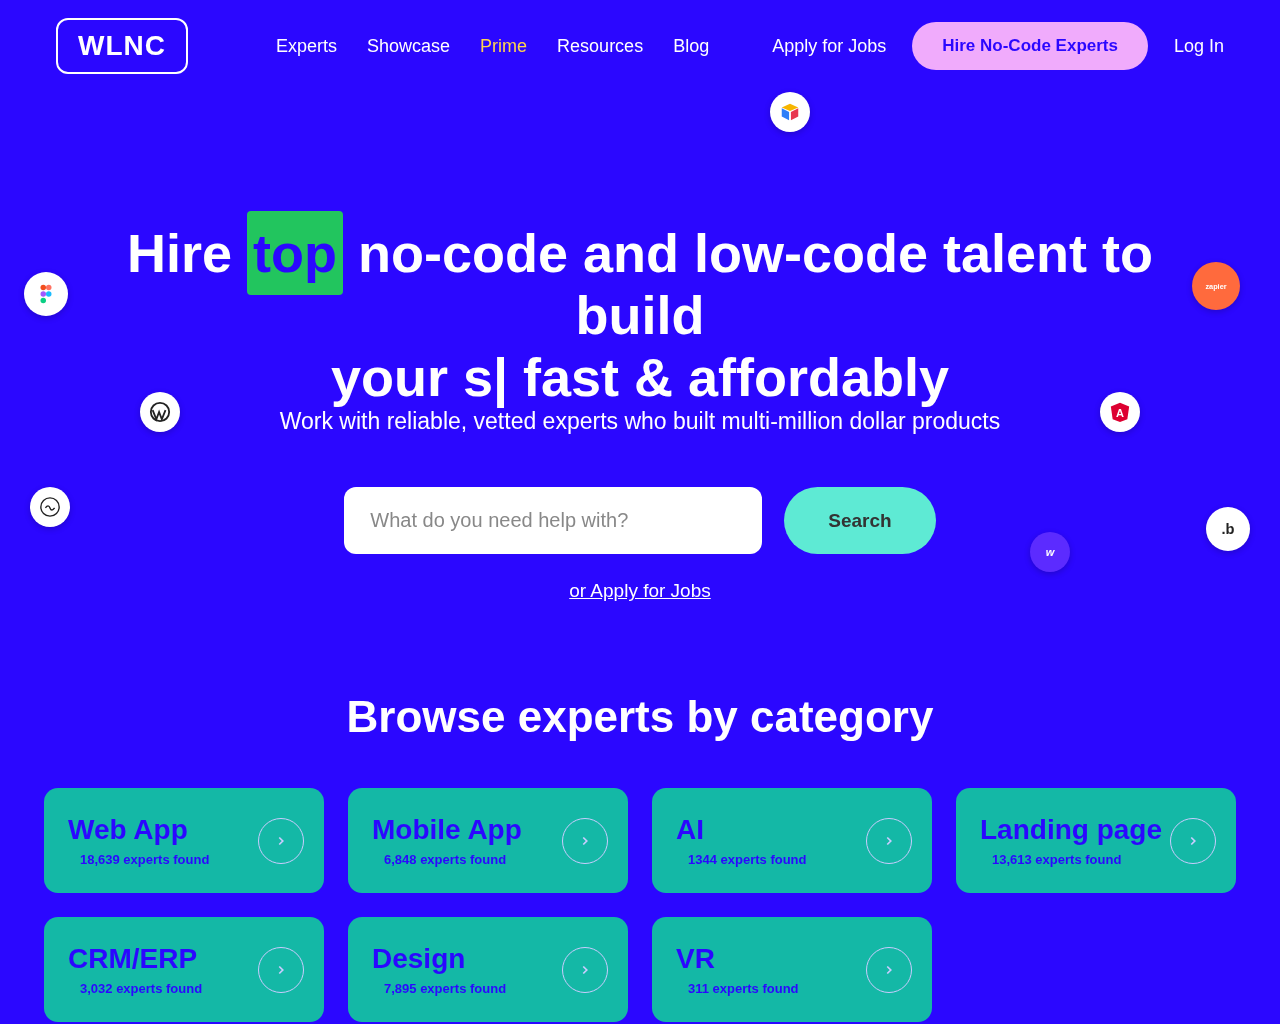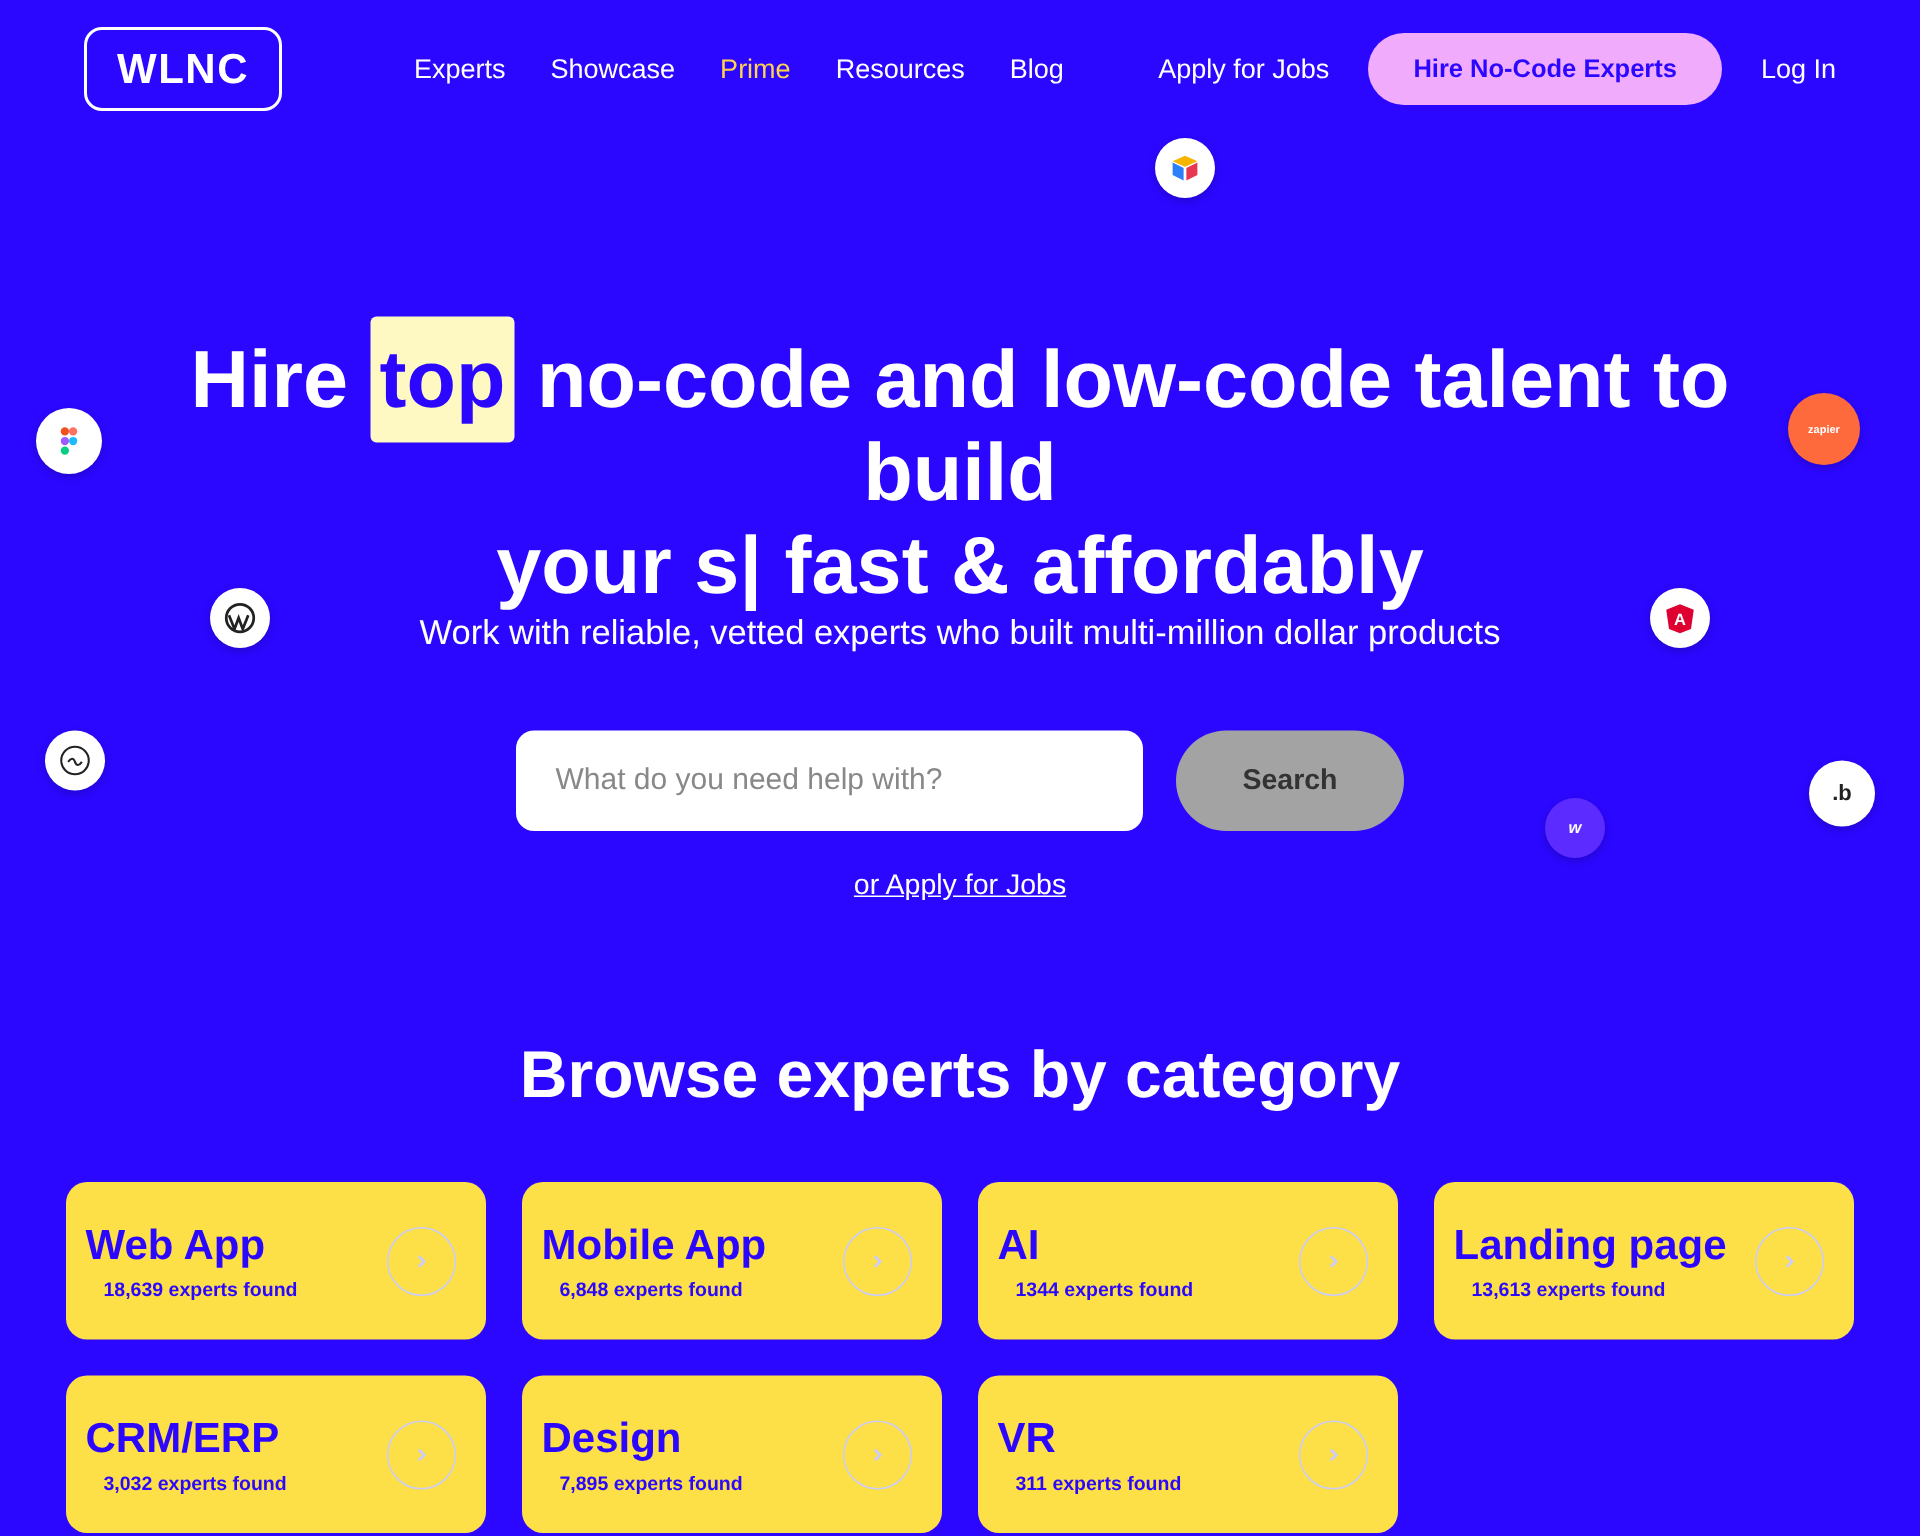--- a/index.html
+++ b/index.html
@@ -8,42 +8,42 @@
     .header { display:flex; align-items:center; padding:18px 56px; gap:28px; }
     .logo { border:2px solid #fff; border-radius:12px; padding:10px 20px; font-size:28px; font-weight:700; letter-spacing:1px; }
     .nav { display:flex; gap:30px; margin-left:60px; font-size:18px; }
     .nav span { cursor:pointer; }
     .nav .prime { color:#ffd34d; }
     .header-right { margin-left:auto; display:flex; align-items:center; gap:26px; font-size:18px; }
     .hire-btn { background:#f0abfc; color:#2b07ff; border:none; border-radius:999px; padding:14px 30px; font-size:17px; font-weight:600; cursor:pointer; }
     
     .hero { text-align:center; margin-top:130px; padding:0 90px; position:relative; }
     .hero h1 { font-size:54px; font-weight:700; line-height:1.15; }
-    .highlight { background:#fef9c3; color:#2b07ff; padding:12px 6px; border-radius:4px; }
+    .highlight { background:#22c55e; color:#2b07ff; padding:12px 6px; border-radius:4px; }
     .subtitle { font-size:23px; }
     .search-row { margin-top:52px; display:flex; justify-content:center; gap:22px; }
     .search-input { width:418px; border:none; border-radius:12px; padding:22px 26px; font-size:20px; color:#333; }
     .search-input::placeholder { color:#888; }
-    .search-btn { background:#a3a3a3; color:#333; border:none; border-radius:999px; padding:12px 44px; font-size:19px; font-weight:600; cursor:pointer; }
+    .search-btn { background:#5eead4; color:#333; border:none; border-radius:999px; padding:12px 44px; font-size:19px; font-weight:600; cursor:pointer; }
     .apply-link { display:inline-block; margin-top:26px; text-decoration:underline; font-size:19px; cursor:pointer; }
     
     .badge { position:absolute; width:40px; height:40px; border-radius:50%; background:#fff; display:flex; align-items:center; justify-content:center; box-shadow:0 2px 6px rgba(0,0,0,.2); }
     .badge svg { width:22px; height:22px; }
     .b-airtable { top:-130px; left:770px; }
     .b-figma    { top:50px;  left:24px; width:44px; height:44px;}
     .b-wp       { top:170px; left:140px; }
     .b-tilda    { top:265px; left:30px; }
     .b-zapier   { top:40px;  right:40px; width:48px; height:48px; background:#ff6a3d; }
     .b-angular  { top:170px; right:140px; }
     .b-bubble   { top:285px; right:30px; width:44px; height:44px;}
     .b-webflow  { top:310px; right:210px; background:#5c2bff; }
     
     .cats-title { text-align:center; font-size:44px; font-weight:700; margin-top:90px; }
     .cats-grid { display:grid; grid-template-columns:repeat(4,1fr); gap:24px; padding:46px 44px 0; }
-    .card { background:#fde047; color:#2b07ff; border-radius:14px; padding:26px 13px; position:relative; cursor:pointer; }
+    .card { background:#14b8a6; color:#2b07ff; border-radius:14px; padding:26px 24px; position:relative; cursor:pointer; }
     .card .title { font-size:28px; font-weight:700; }
     .card .count { font-size:13px; font-weight:700; margin-top:6px;margin-left:12px; }
     .card .arrow { position:absolute; right:20px; top:50%; transform:translateY(-50%); width:46px; height:46px; border-radius:50%; border:1px solid #c9ccff; display:flex; align-items:center; justify-content:center; }
     .card .arrow svg { width:14px; height:14px; stroke:#c9ccff; }
   </style>
 </head>
 <body>
 
 <div class="header">
   <div class="logo">WLNC</div>

